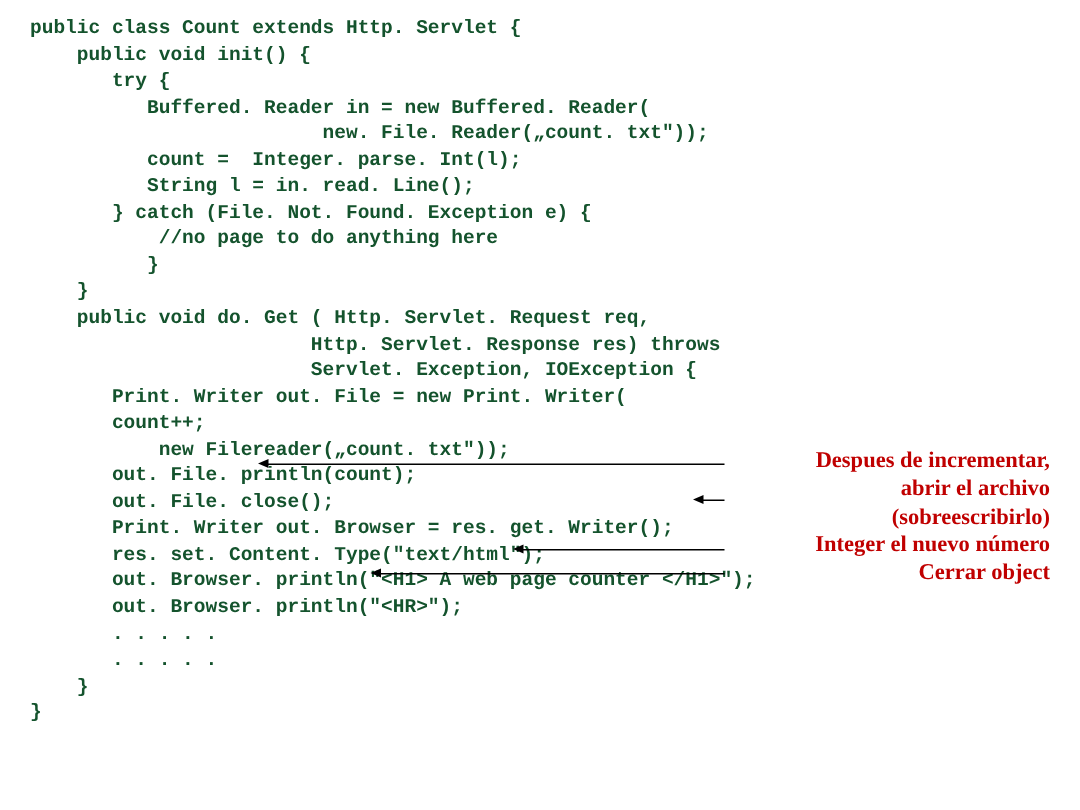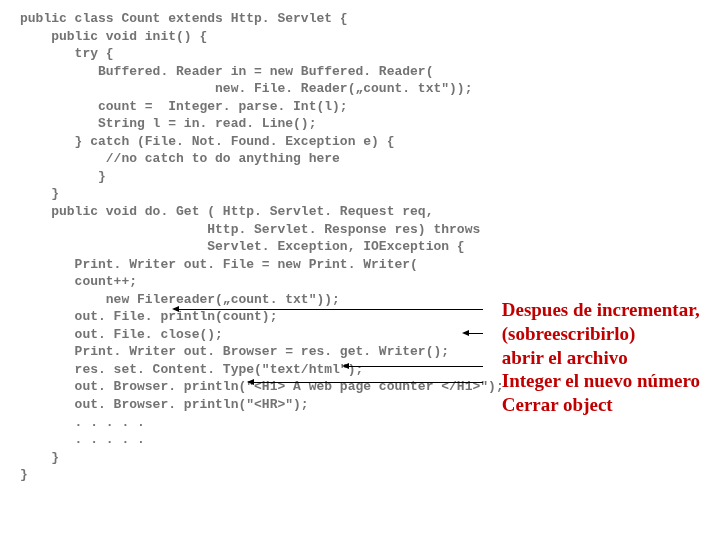--- a/index.html
+++ b/index.html
@@ -10,32 +10,32 @@
       font-weight: bold;
       line-height: 1.35;
       width: 720px;
       height: 540px;
       box-sizing: border-box;
       background: #fff;
       position: relative;
     }
     .code-line {
       white-space: pre;
-      color: #737373;
+      color: #14532d;
     }
     .annotations {
       position: absolute;
       right: 20px;
       top: 298px;
       font-family: Georgia, "Times New Roman", serif;
-      font-size: 19px;
+      font-size: 15px;
       font-weight: bold;
       color: #c00000;
       line-height: 1.25;
-      text-align: left;
+      text-align: right;
     }
     .arrow {
       position: absolute;
       height: 1px;
       background: #000;
     }
     .arrow::before {
       content: "";
       position: absolute;
       left: -6px;
@@ -55,21 +55,21 @@
   <div class="code-line">public class Count extends Http. Servlet {</div>
   <div class="code-line"></div>
   <div class="code-line"></div>
   <div class="code-line">    public void init() {</div>
   <div class="code-line">       try {</div>
   <div class="code-line">          Buffered. Reader in = new Buffered. Reader(</div>
   <div class="code-line">                         new. File. Reader(„count. txt"));</div>
   <div class="code-line">          count =  Integer. parse. Int(l);</div>
   <div class="code-line">          String l = in. read. Line();</div>
   <div class="code-line">       } catch (File. Not. Found. Exception e) {</div>
-  <div class="code-line">           //no catch to do anything here</div>
+  <div class="code-line">           //no page to do anything here</div>
   <div class="code-line">          }</div>
   <div class="code-line">    }</div>
   <div class="code-line">    public void do. Get ( Http. Servlet. Request req,</div>
   <div class="code-line">                        Http. Servlet. Response res) throws</div>
   <div class="code-line">                        Servlet. Exception, IOException {</div>
   <div class="code-line"></div>
   <div class="code-line"></div>
   <div class="code-line">       Print. Writer out. File = new Print. Writer(</div>
   <div class="code-line">       count++;</div>
   <div class="code-line">           new Filereader(„count. txt"));</div>
@@ -80,22 +80,22 @@
   <div class="code-line">       out. Browser. println("&lt;H1&gt; A web page counter &lt;/H1&gt;");</div>
   <div class="code-line">       out. Browser. println("&lt;HR&gt;");</div>
   <div class="code-line">       . . . . .</div>
   <div class="code-line">       . . . . .</div>
   <div class="code-line">    }</div>
   <div class="code-line">}</div>
 </div>
 
 <div class="annotations">
   <div>Despues de incrementar,</div>
+  <div> abrir el archivo</div>
   <div>(sobreescribirlo)</div>
-  <div> abrir el archivo</div>
   <div>Integer el nuevo número</div>
   <div>Cerrar object</div>
 </div>
 
 <div class="arrow a1"></div>
 <div class="arrow a2"></div>
 <div class="arrow a3"></div>
 <div class="arrow a4"></div>
 
 </body></html>

